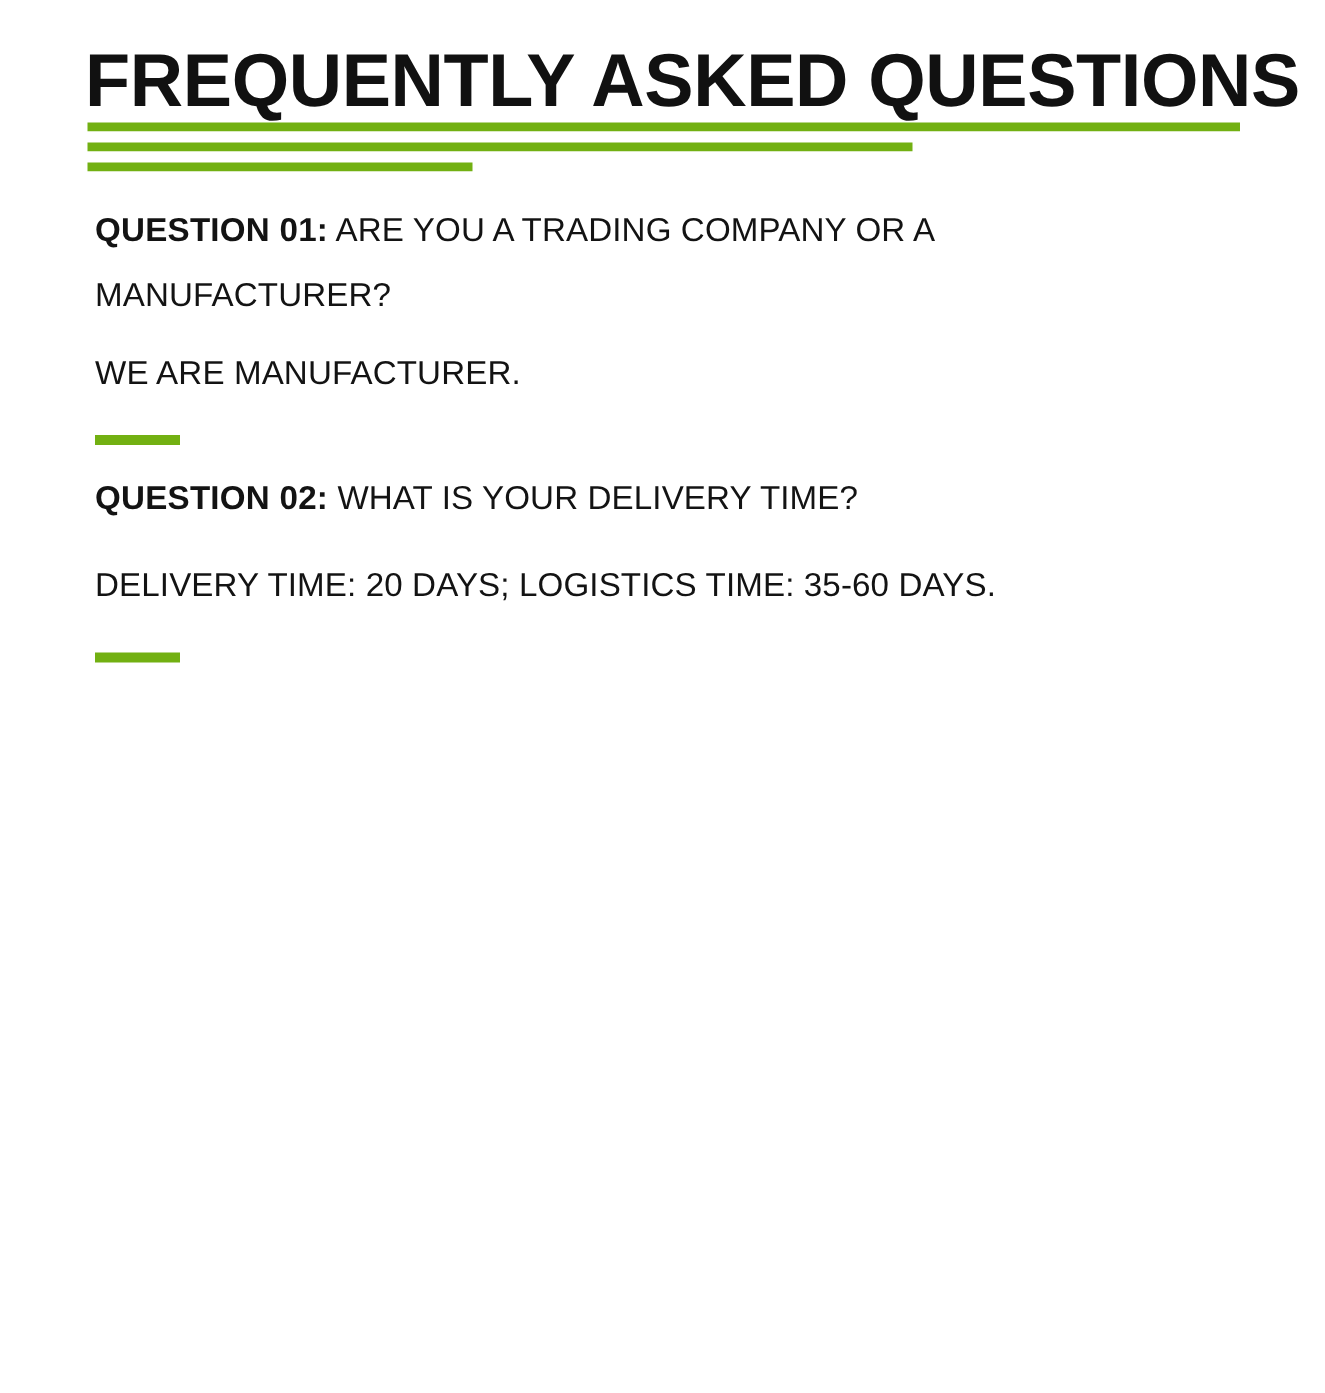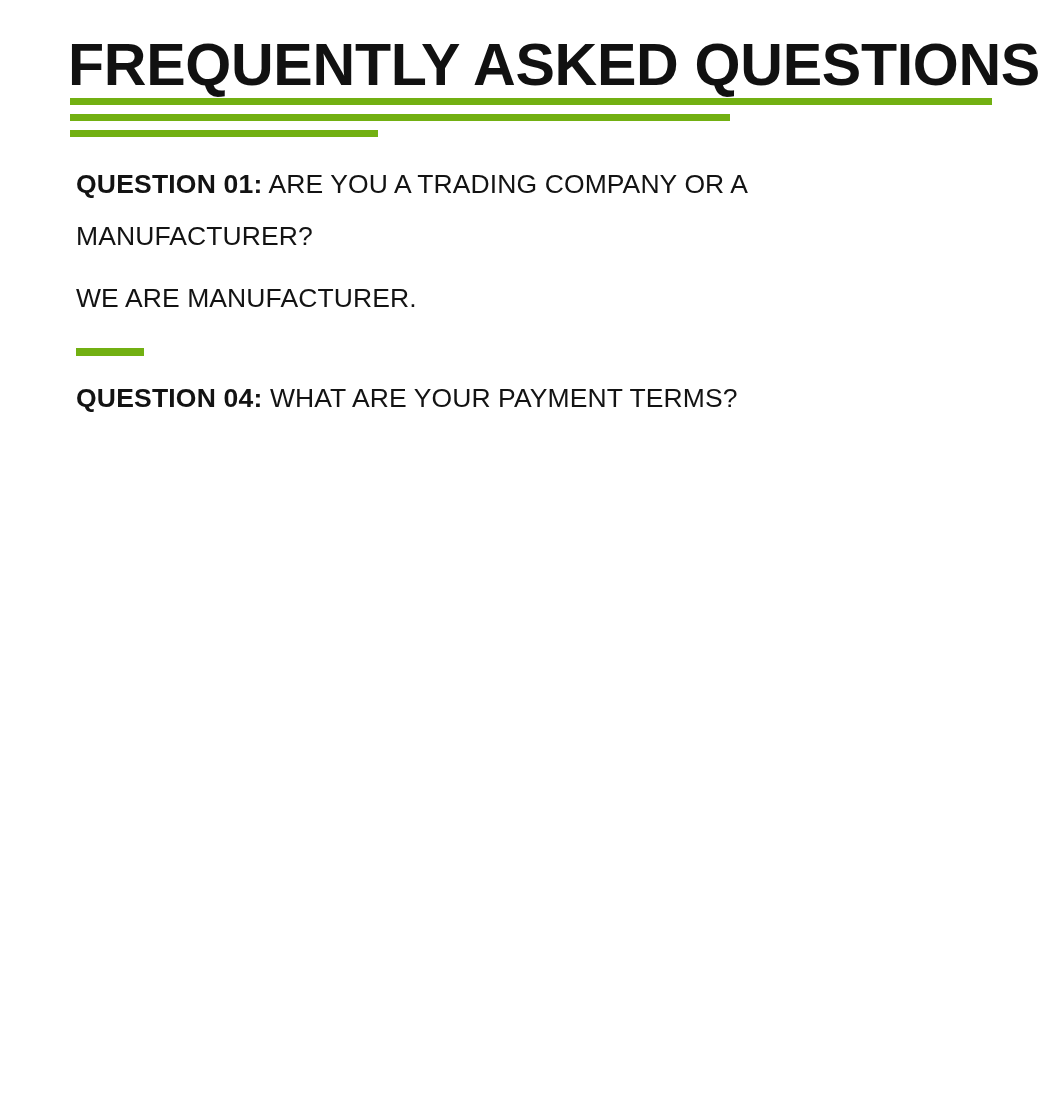--- a/index.html
+++ b/index.html
@@ -128,20 +128,24 @@
   </div>
 
   <div class="faq-list">
 
     <div class="faq-item item-1">
       <p class="q-line"><span class="q-label">QUESTION 01:</span><span> ARE YOU A TRADING COMPANY OR A MANUFACTURER?</span></p>
       <p class="a-line answer">WE ARE MANUFACTURER.</p>
       <div class="divider"></div>
     </div>
 
+    <div class="faq-item item-2">
+      <p class="q-line"><span class="q-label">QUESTION 02:</span><span> WHAT IS YOUR DELIVERY TIME?</span></p>
+      <p class="a-line answer">DELIVERY TIME: 20 DAYS; LOGISTICS TIME: 35-60 DAYS.</p>
+      <div class="divider"></div>
+    </div>
 
 
     <div class="faq-item item-4">
-      <p class="q-line"><span class="q-label">QUESTION 04:</span><span> WHAT ARE YOUR PAYMENT TERMS?</span></p>
     </div>
 
   </div>
 </div>
 
 </body></html>

